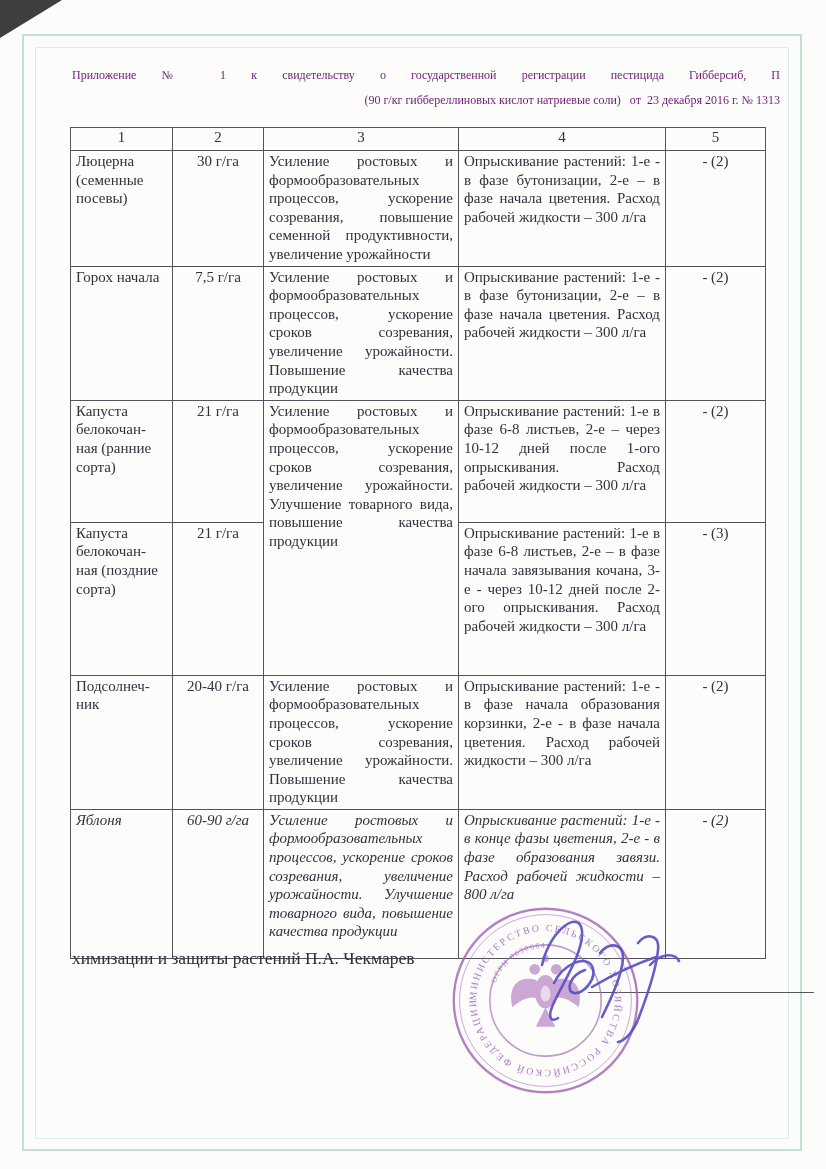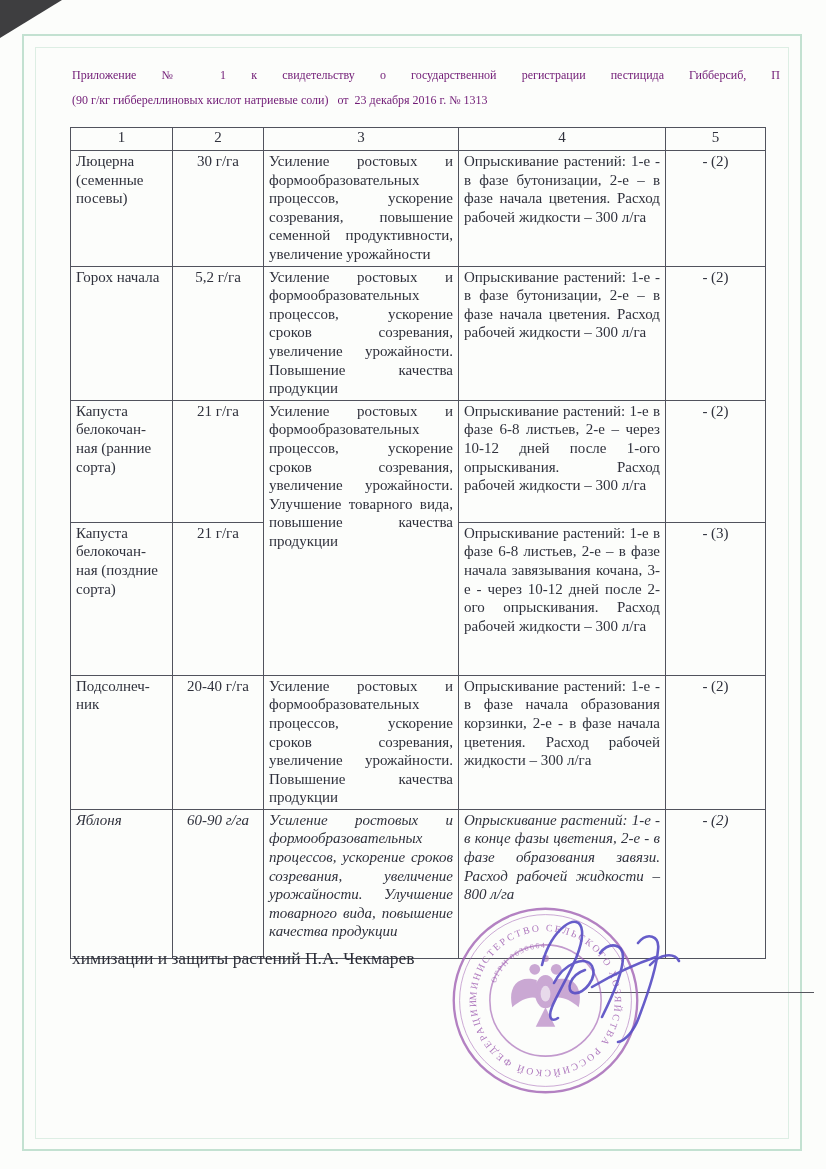--- a/index.html
+++ b/index.html
@@ -16,21 +16,21 @@
   .frame-outer{
     position:absolute;left:22px;top:34px;right:24px;bottom:18px;
     border:2px solid #c3e1d1;pointer-events:none;
   }
   .frame-inner{
     position:absolute;left:35px;top:47px;right:37px;bottom:30px;
     border:1px solid #ddeee4;pointer-events:none;
   }
   .doc-header{position:absolute;left:72px;top:63px;width:708px;font-size:12px;line-height:25px;color:#701a75;}
   .h1{text-align:justify;text-align-last:justify;}
-  .h2{white-space:pre-wrap;}
+  .h2{white-space:pre-wrap;text-align:right;}
 
   table.reg{
     position:absolute;left:70px;top:127px;width:695px;
     border-collapse:collapse;table-layout:fixed;
     font-size:15px;line-height:1.24;color:#2f313c;
   }
   table.reg th,table.reg td{
     border:1.5px solid #51535d;vertical-align:top;
     padding:1px 5px 2px 5px;font-weight:normal;
   }
@@ -87,21 +87,21 @@
           </td>
         <td>
             <div class="j">Опрыскивание растений: 1-е - в фазе бутонизации, 2-е – в фазе начала цветения. Расход рабочей жидкости – 300 л/га</div>
           </td>
         <td class="center">- (2)</td>
       </tr>
       <tr class="r2">
         <td>
             <div>Горох начала</div>
           </td>
-        <td class="center">5,2 г/га</td>
+        <td class="center">7,5 г/га</td>
         <td>
             <div class="j">Усиление ростовых и формообразовательных процессов, ускорение сроков созревания, увеличение урожайности. Повышение качества продукции</div>
           </td>
         <td>
             <div class="j">Опрыскивание растений: 1-е - в фазе бутонизации, 2-е – в фазе начала цветения. Расход рабочей жидкости – 300 л/га</div>
           </td>
         <td class="center">- (2)</td>
       </tr>
       <tr class="r3">
         <td>

